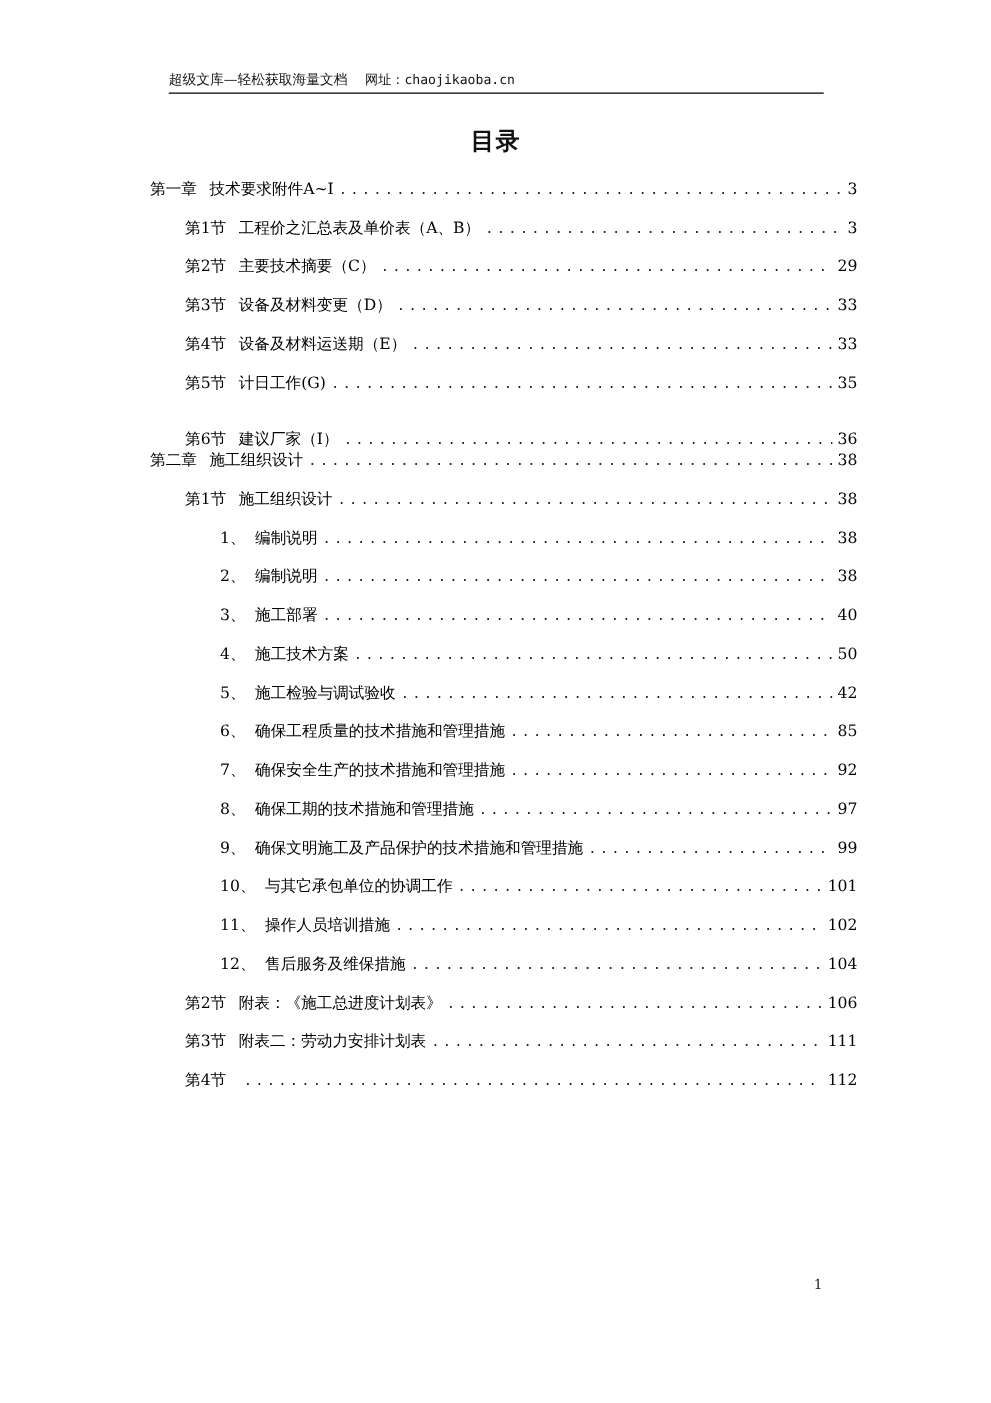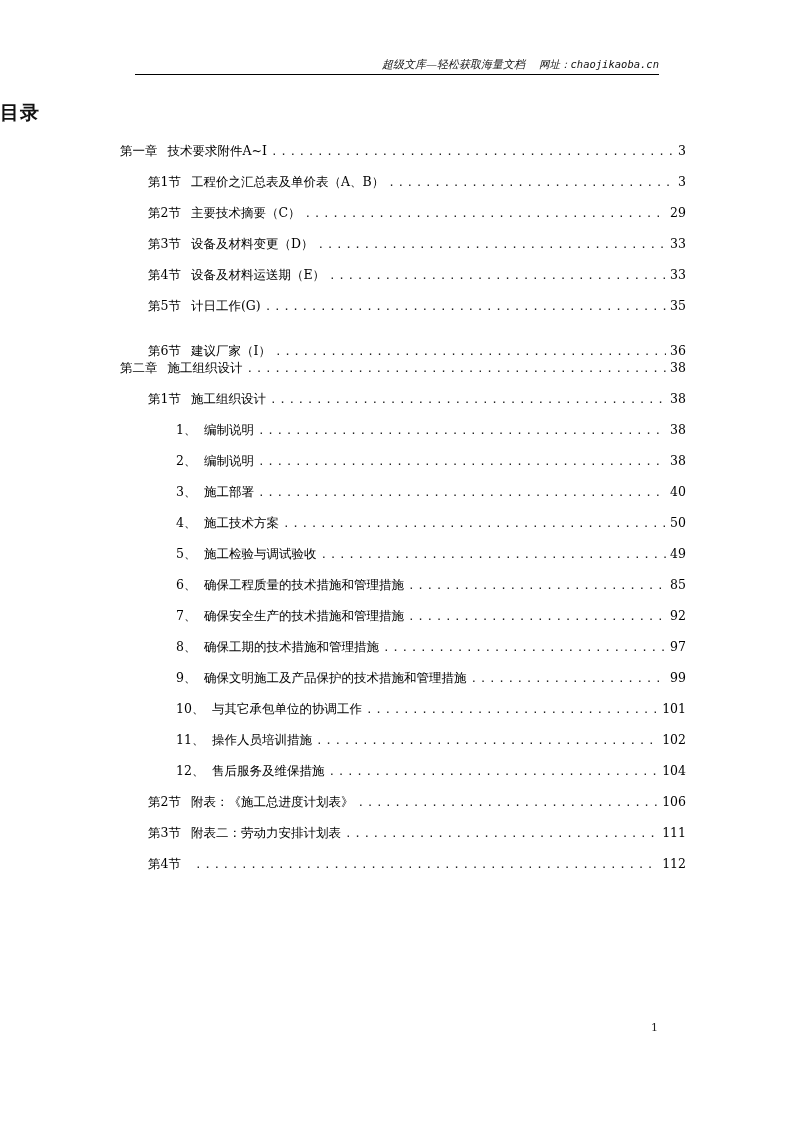--- a/index.html
+++ b/index.html
@@ -3,31 +3,30 @@
   <meta charset="utf-8">
   <style>
     html, body { margin: 0; padding: 0; background: #ffffff; }
     body {
       width: 793px; height: 1122px; position: relative; overflow: hidden;
       font-family: "DejaVu Serif", "Liberation Serif", serif;
       color: #000;
     }
     .header {
       position: absolute; left: 135px; top: 56px; width: 524px;
-      text-align: right; font-size: 11px; color: #111;
+      font-size: 11px; color: #111;
       line-height: 16px;
-      font-style: italic;
     }
     .header .url { margin-left: 14px; font-family: "DejaVu Sans Mono", "Liberation Mono", monospace; font-size: 10.5px; }
     .header-rule {
       position: absolute; left: 135px; top: 74px; width: 524px; height: 0;
       border-top: 1px solid #000;
     }
     .title {
-      position: absolute; left: 0; top: 100px; width: 793px; text-align: left;
+      position: absolute; left: 0; top: 100px; width: 793px; text-align: center;
       font-family: "DejaVu Sans", "Liberation Sans", sans-serif;
       font-size: 19px; font-weight: bold; color: #111; letter-spacing: 1px;
     }
     .toc { position: absolute; left: 0; top: 141px; width: 793px; }
     .toc-row {
       position: absolute; height: 20px; display: flex; align-items: baseline;
       font-size: 12.5px; line-height: 20px; white-space: nowrap;
     }
     .toc-row .num { flex: none; }
     .toc-row .label { flex: none; }
@@ -134,21 +133,21 @@
   <div class="toc-row lvl3" style="top:372px">
     <span class="num">4、</span>
     <span class="label">施工技术方案</span>
     <span class="dots">......................................................................................................</span>
     <span class="page">50</span>
   </div>
   <div class="toc-row lvl3" style="top:403px">
     <span class="num">5、</span>
     <span class="label">施工检验与调试验收</span>
     <span class="dots">......................................................................................................</span>
-    <span class="page">49</span>
+    <span class="page">42</span>
   </div>
   <div class="toc-row lvl3" style="top:434px">
     <span class="num">6、</span>
     <span class="label">确保工程质量的技术措施和管理措施</span>
     <span class="dots">......................................................................................................</span>
     <span class="page">85</span>
   </div>
   <div class="toc-row lvl3" style="top:465px">
     <span class="num">7、</span>
     <span class="label">确保安全生产的技术措施和管理措施</span>

